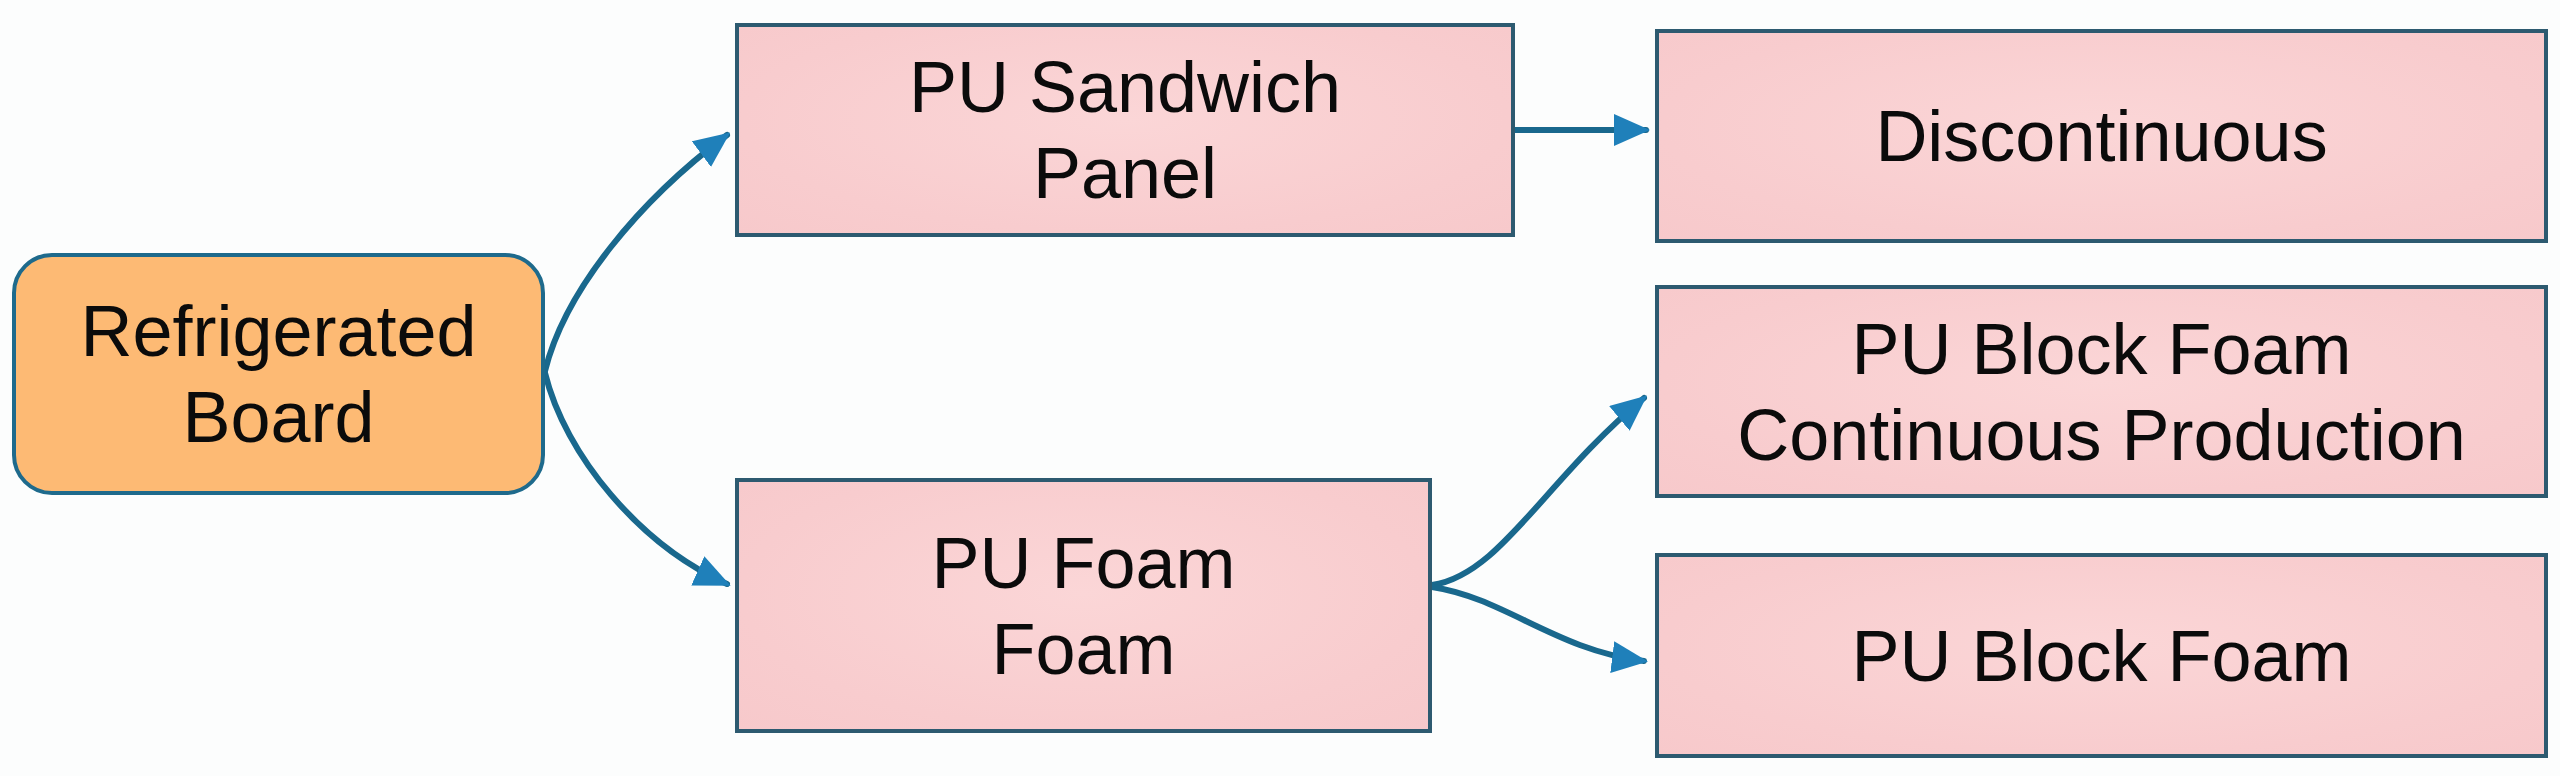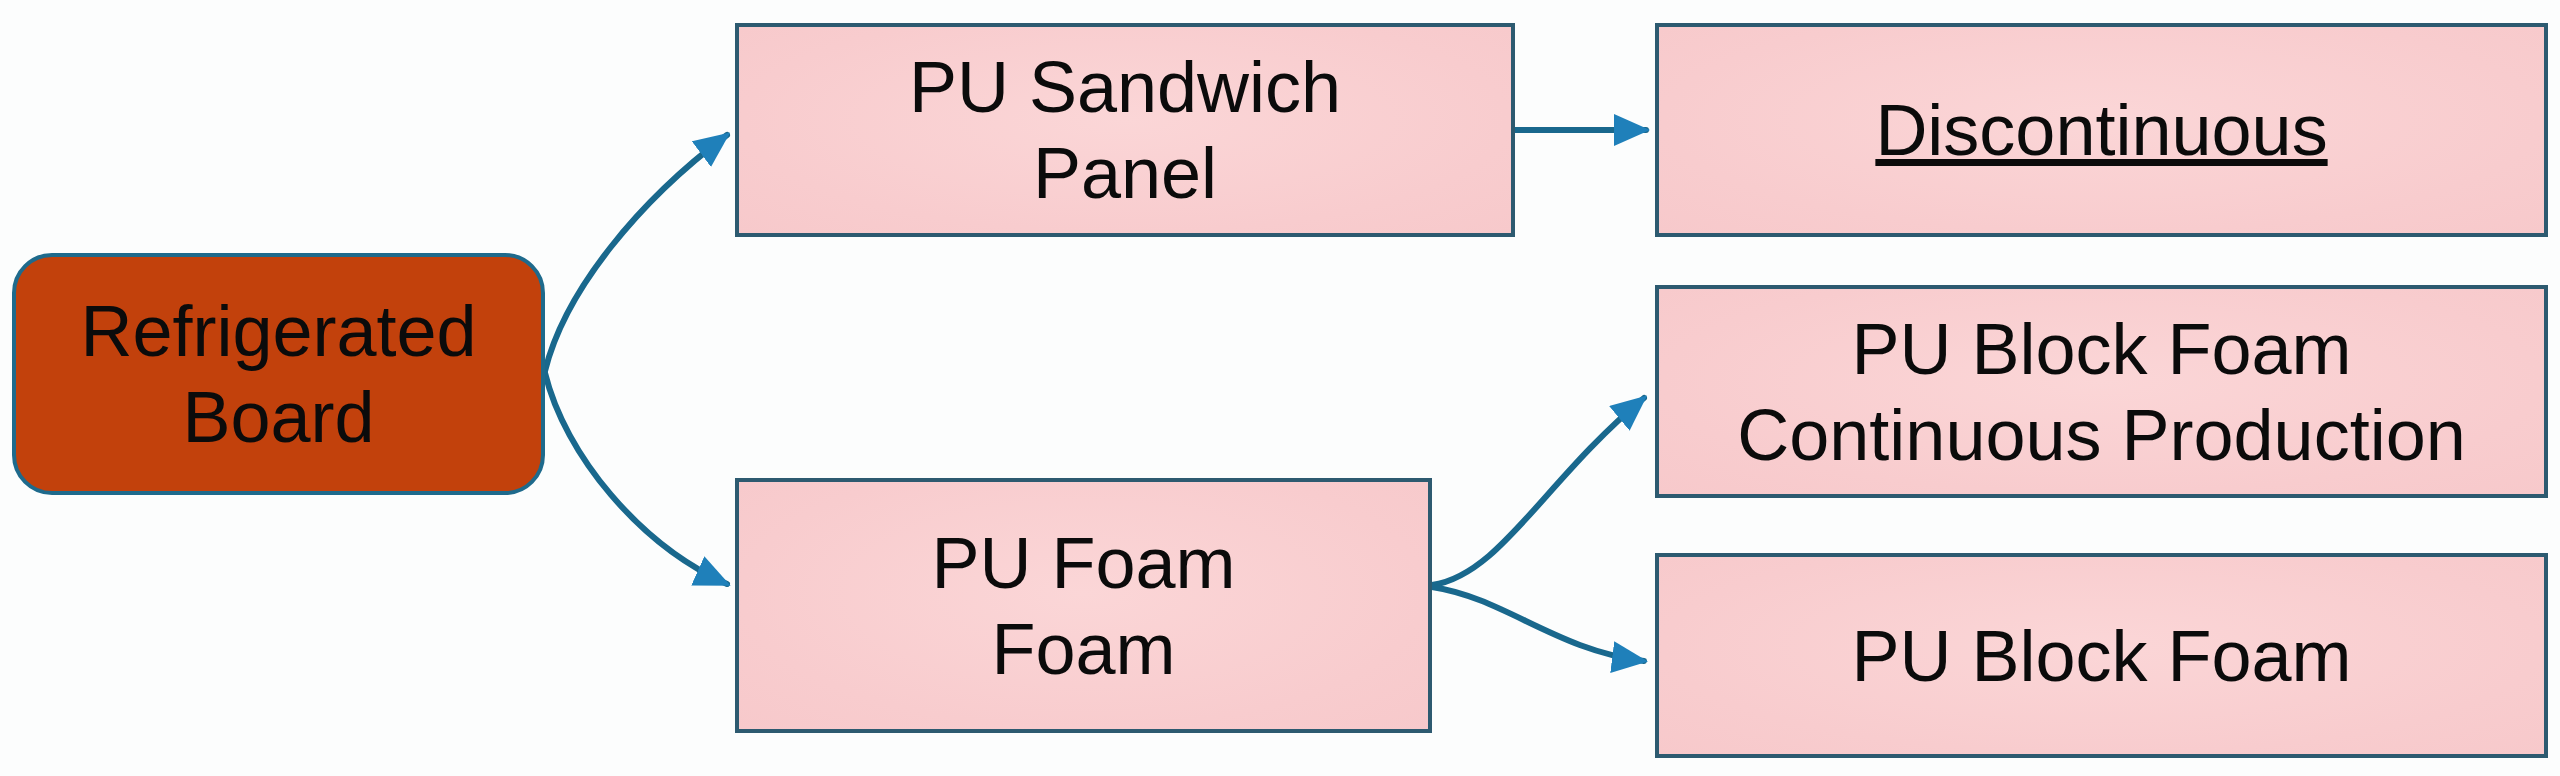--- a/index.html
+++ b/index.html
@@ -31,34 +31,34 @@
     align-items: center;
     justify-content: center;
     text-align: center;
     color: #0b0b0b;
     font-size: 72px;
     line-height: 86px;
     letter-spacing: 0px;
   }
   .node .lbl { display: block; white-space: nowrap; }
   .node-start {
-    background: #c2410c;
+    background: #fdba74;
     border: 4px solid #1e6a8c;
     border-radius: 40px;
   }
   .node-pink {
     background: #f9cfd1;
     background: radial-gradient(ellipse at 50% 45%, #fbd6d7 0%, #f8ccce 70%, #f7c9cb 100%);
     border: 4px solid #2d5a70;
   }
   
   .n-rt { left: 12px;   top: 253px; width: 533px; height: 242px; }
   .n-sp { left: 735px;  top: 23px;  width: 780px; height: 214px; }
   .n-fb { left: 735px;  top: 478px; width: 697px; height: 255px; }
-  .n-dp { left: 1655px; top: 23px;  width: 893px; height: 214px; text-decoration: underline; }
+  .n-dp { left: 1655px; top: 29px;  width: 893px; height: 214px; }
   .n-bc { left: 1655px; top: 285px; width: 893px; height: 213px; }
   .n-bd { left: 1655px; top: 553px; width: 893px; height: 205px; }
 </style>
 </head>
 <body>
 
 <div class="stage">
 
   <svg class="edges-layer" viewBox="0 0 2560 776" width="2560" height="776" xmlns="http://www.w3.org/2000/svg">
     <defs>

